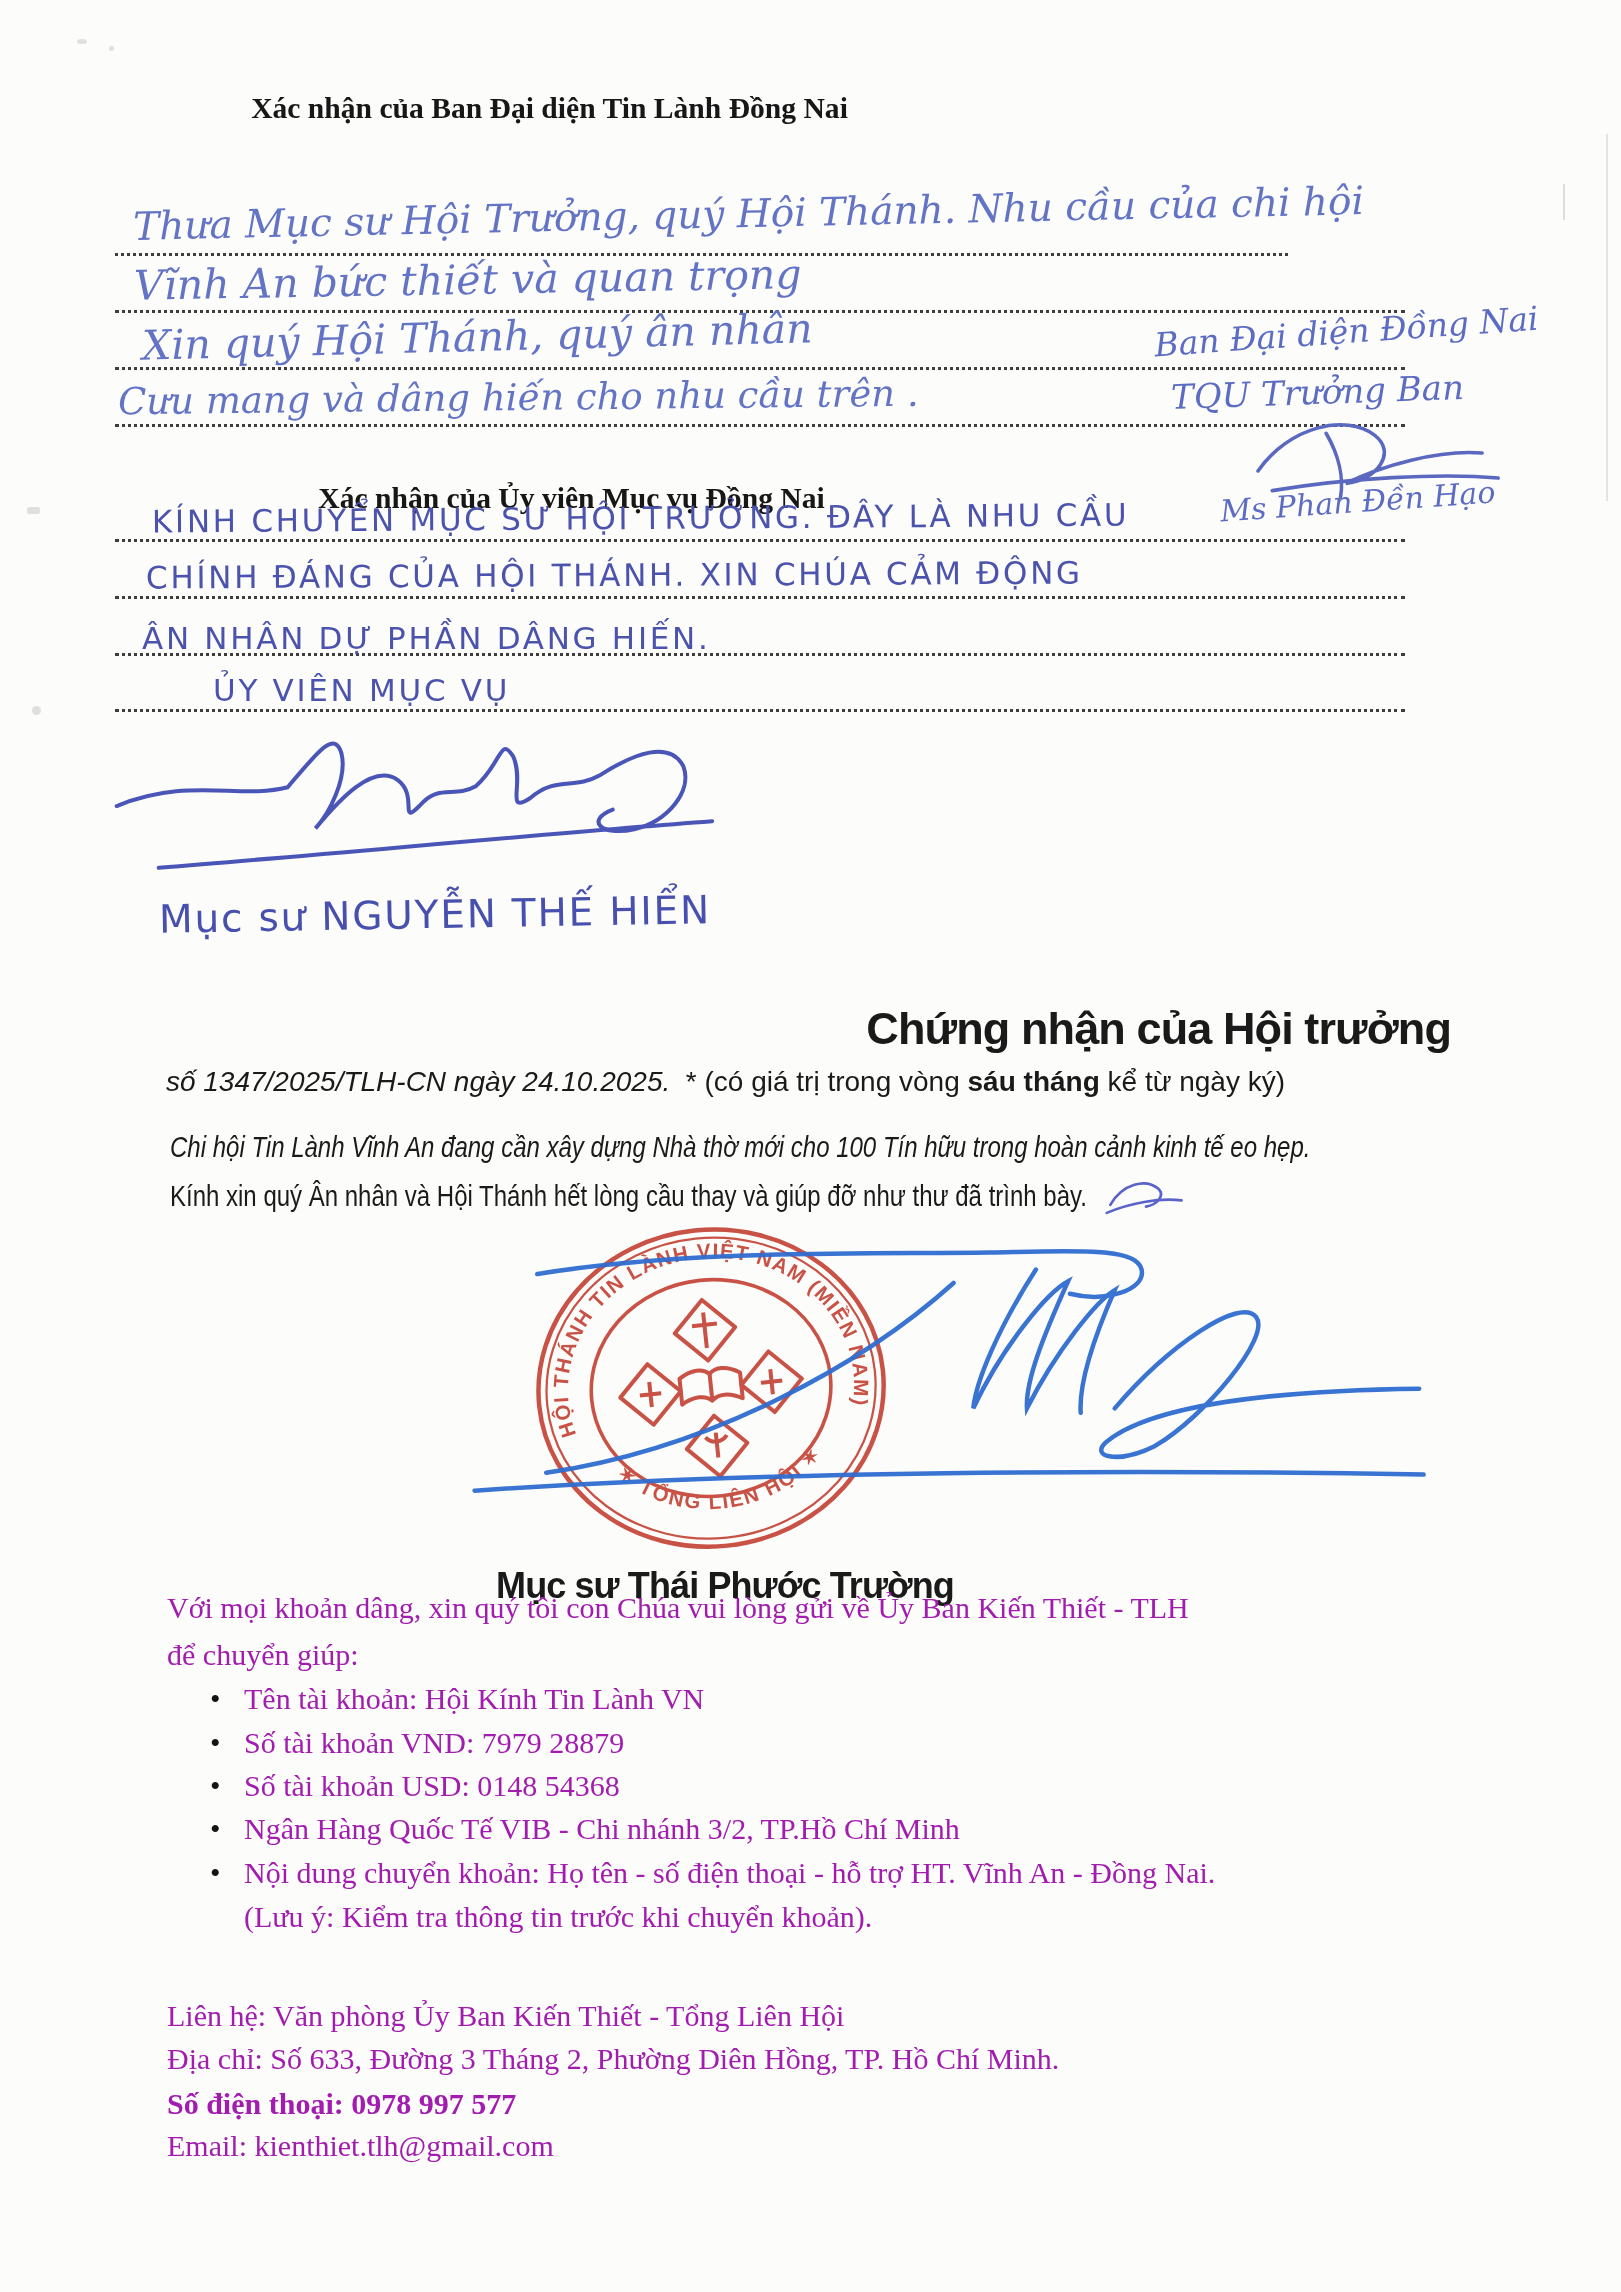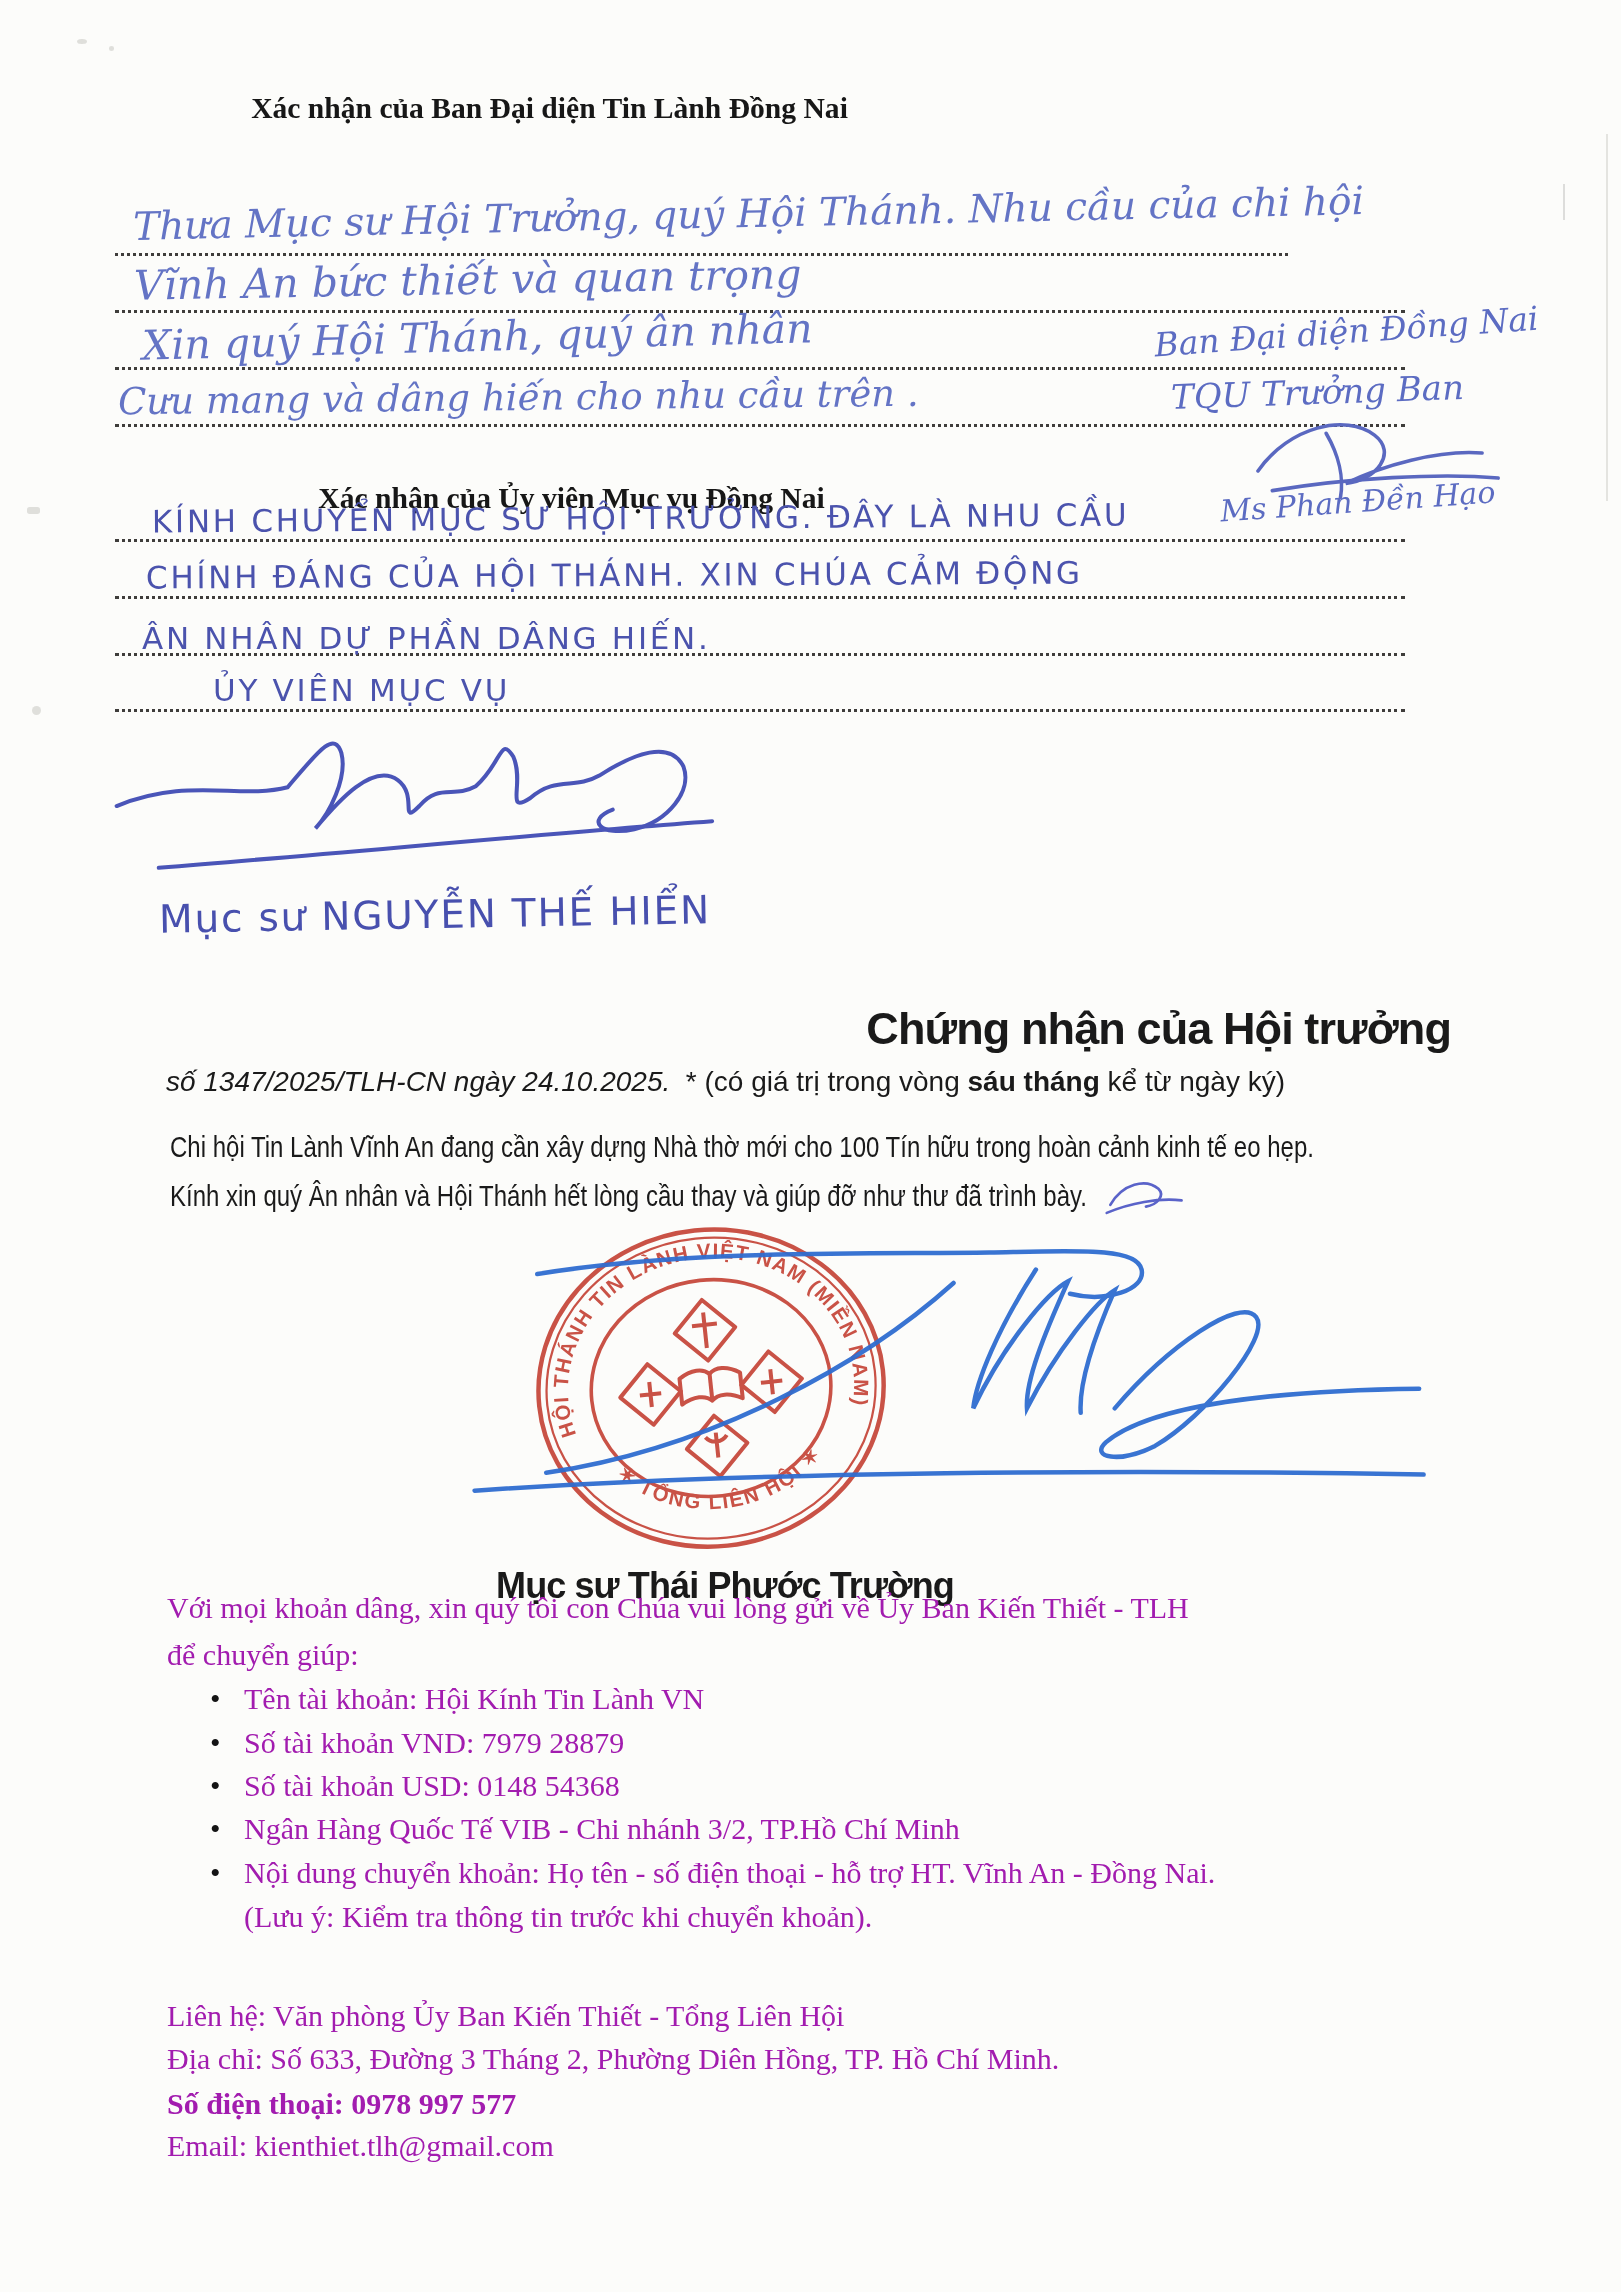--- a/index.html
+++ b/index.html
@@ -81,21 +81,21 @@
   </svg>
 
   <div class="abs hw" style="left:159px;top:892px;font-size:39px;font-style:normal;font-family:'DejaVu Sans',sans-serif;color:#4850ae;letter-spacing:1.8px;transform:rotate(-1deg);">Mục sư NGUYỄN THẾ HIỂN</div>
 
   <div class="abs sans" style="left:0;top:1003px;width:1451px;text-align:right;font-weight:bold;font-size:45px;letter-spacing:-0.9px;">Chứng nhận của Hội trưởng</div>
 
   <div class="abs sans" style="left:0;top:1066px;width:1451px;text-align:center;font-size:28px;">
     <span style="font-style:italic;">số 1347/2025/TLH-CN ngày 24.10.2025.</span><span>&nbsp; * (có giá trị trong vòng </span><span style="font-weight:bold;">sáu tháng</span><span> kể từ ngày ký)</span>
   </div>
 
-  <div class="abs sans" style="left:170px;top:1130px;font-size:30px;">
+  <div class="abs sans" style="left:170px;top:1130px;font-size:30px;font-style:italic;">
     <span class="cond">Chi hội Tin Lành Vĩnh An đang cần xây dựng Nhà thờ mới cho 100 Tín hữu trong hoàn cảnh kinh tế eo hẹp.</span>
   </div>
   <div class="abs sans" style="left:170px;top:1179px;font-size:30px;">
     <span class="cond">Kính xin quý Ân nhân và Hội Thánh hết lòng cầu thay và giúp đỡ như thư đã trình bày.</span>
   </div>
 
   <svg style="left:1103px;top:1171px;" width="85" height="49" viewBox="0 0 95 55">
     <g fill="none" stroke="#5a63c9" stroke-width="3" stroke-linecap="round">
       <path d="M8,38 C22,14 48,8 62,20 C70,28 60,38 48,40"></path>
       <path d="M4,47 C30,36 62,30 88,33"></path>

